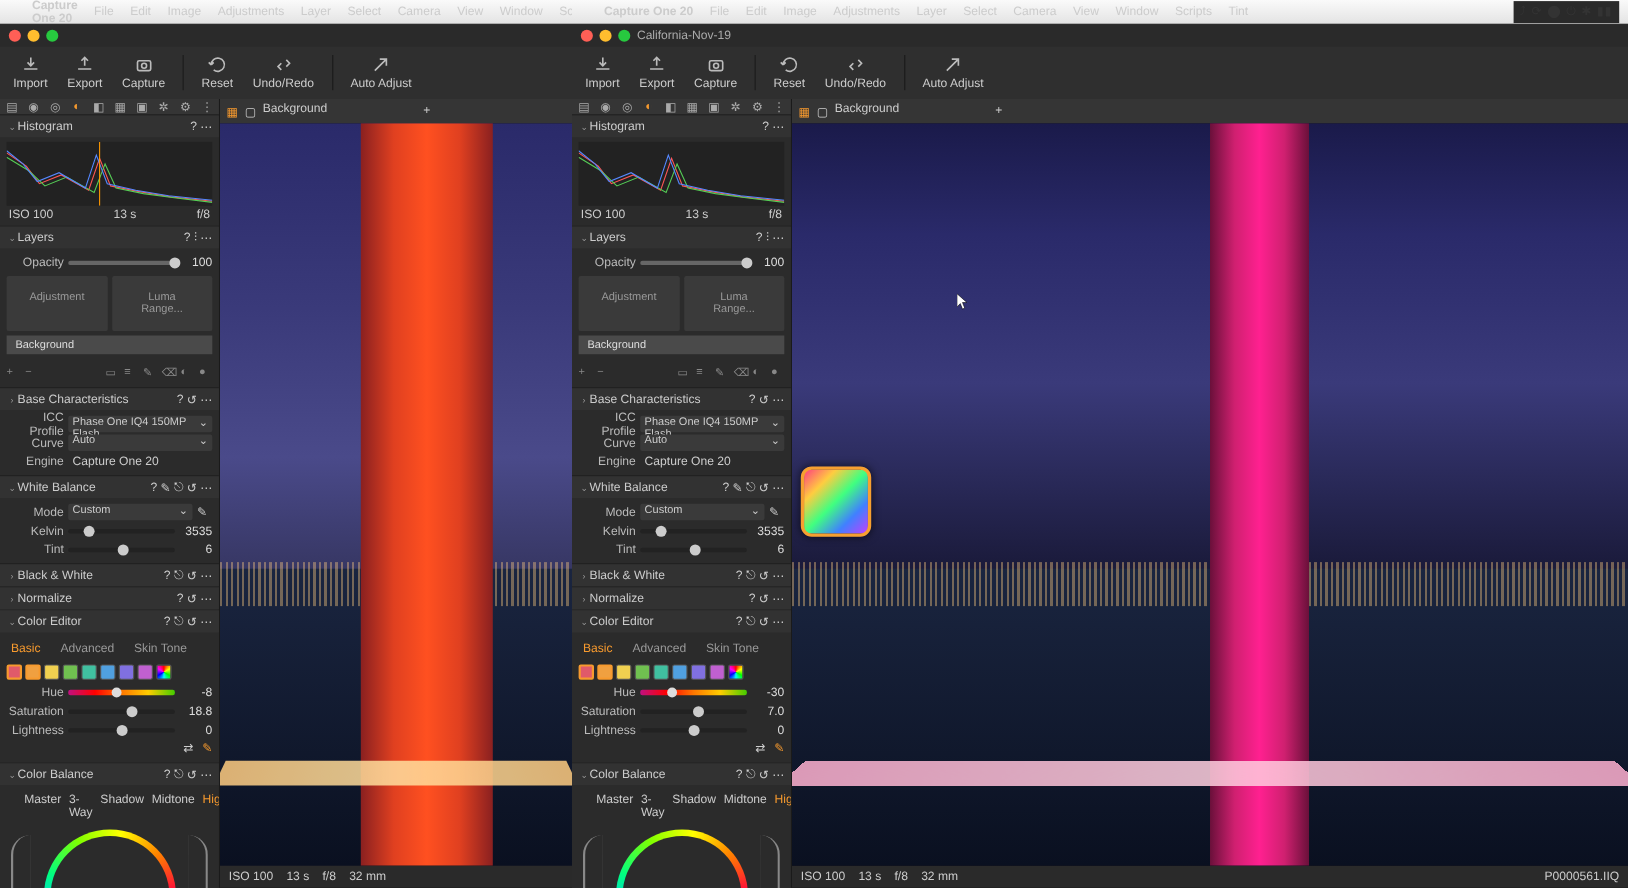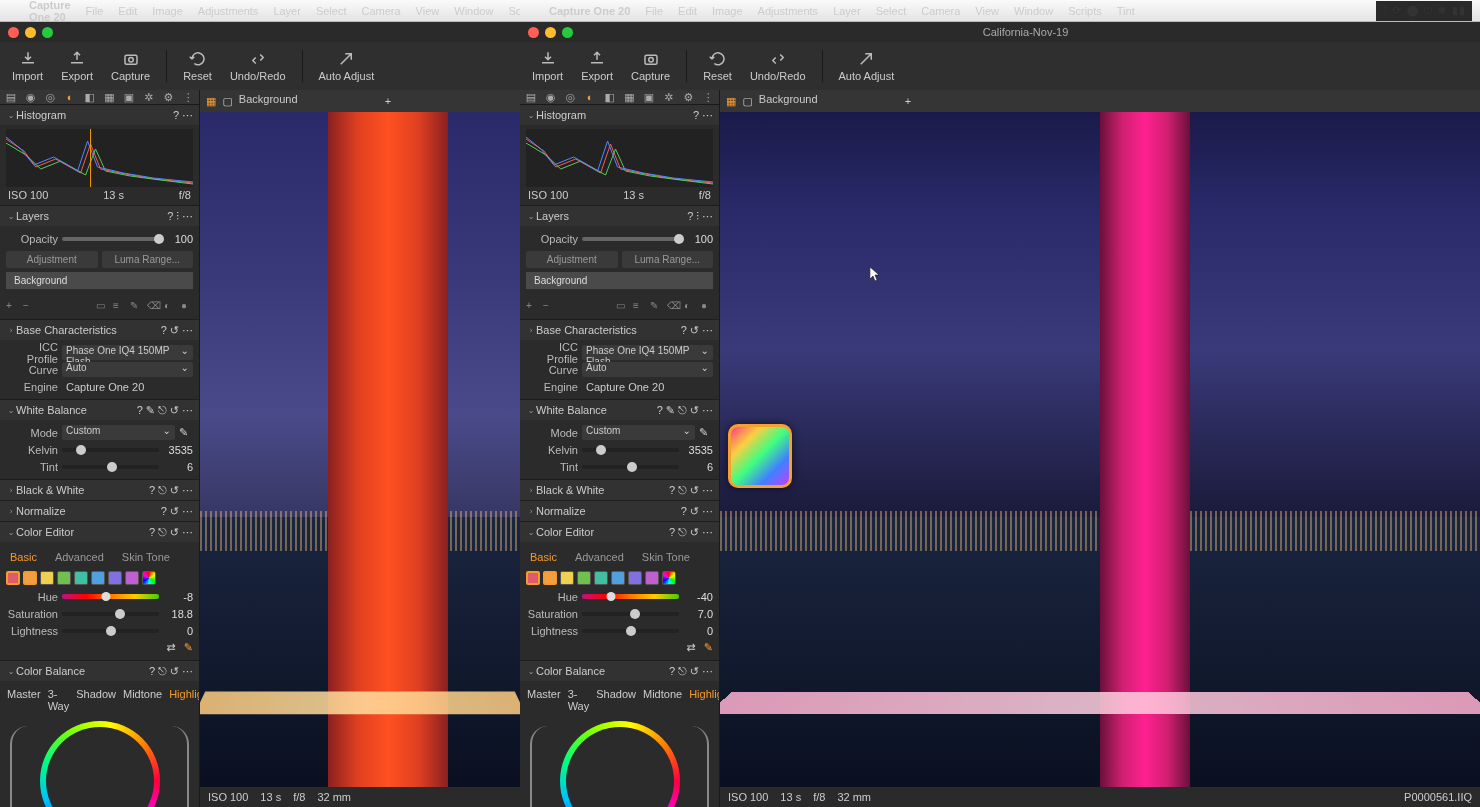--- a/index.html
+++ b/index.html
@@ -8,21 +8,21 @@
 .half.left{flex:0 0 520px}
 .menubar{height:22px;background:linear-gradient(#fafafa,#e4e4e4);display:flex;align-items:center;padding:0 8px;font-size:12px;color:#000;gap:3px;border-bottom:1px solid #bbb}
 .menubar .apple{font-size:14px}
 .menubar .app{font-weight:700}
 .menubar span{padding:0 6px}
 .menubar .spacer{flex:1}
 .menubar .status{font-size:11px;color:#333;letter-spacing:1px}
 .titlebar{height:20px;background:#2a2a2a;display:flex;align-items:center;padding:0 8px;gap:6px}
 .dot{width:11px;height:11px;border-radius:50%}
 .dot.r{background:#ff5f56}.dot.y{background:#ffbd2e}.dot.g{background:#27c93f}
-.titlebar .title{flex:1;text-align:center;font-size:11px;color:#aaa}
+.titlebar .title{flex:1;text-align:left;font-size:11px;color:#aaa}
 .toolbar{height:48px;background:#2f2f2f;display:flex;align-items:center;padding:0 8px;gap:10px}
 .tb-btn{display:flex;flex-direction:column;align-items:center;gap:2px;font-size:10px;color:#aaa;padding:2px 4px}
 .tb-btn svg{width:18px;height:18px;fill:#bbb;stroke:#bbb}
 .tb-sep{width:1px;height:32px;background:#1a1a1a;margin:0 2px}
 .content{flex:1;display:flex;min-height:0;background:#262626}
 .panel{width:200px;background:#2b2b2b;display:flex;flex-direction:column;overflow-y:auto;border-right:1px solid #1a1a1a}
 .tool-tabs{height:22px;background:#353535;display:flex;align-items:center;padding:0 4px;gap:6px;border-bottom:1px solid #1a1a1a}
 .tool-tabs span{width:14px;height:14px;display:flex;align-items:center;justify-content:center;font-size:11px;color:#aaa}
 .tool-tabs .active{color:#f79a2e}
 .section{border-bottom:1px solid #1e1e1e}
@@ -37,31 +37,31 @@
 .row{display:flex;align-items:center;height:17px;gap:4px}
 .row .lbl{width:52px;text-align:right;color:#bbb}
 .row .val{width:30px;text-align:right;color:#ddd}
 .row select,.row .sel{flex:1;background:#3a3a3a;border:none;color:#ccc;font-size:10px;height:15px;padding:0 4px;appearance:none;border-radius:2px;position:relative}
 .row .sel::after{content:"⌄";position:absolute;right:4px;top:0}
 .slider{flex:1;position:relative;height:4px;background:#222;border-radius:2px}
 .slider .fill{position:absolute;height:100%;background:#666;border-radius:2px}
 .slider .thumb{position:absolute;width:10px;height:10px;background:#ccc;border-radius:50%;top:-3px;transform:translateX(-50%)}
 .layer-entry{background:#4a4a4a;padding:3px 8px;margin:3px 0;font-size:10px;color:#ddd}
 .layer-btns{display:flex;gap:4px;margin:4px 0}
-.layer-btns .btn{flex:1;background:#3a3a3a;padding:3px;text-align:center;font-size:10px;color:#999;border-radius:2px}
+.layer-btns .btn{flex:1;background:#3a3a3a;padding:14px;text-align:center;font-size:10px;color:#999;border-radius:2px}
 .layer-tools{display:flex;gap:5px;padding:3px 0;margin-top:8px}
 .layer-tools span{width:12px;height:12px;font-size:10px;color:#888}
 .layer-tools .spacer{flex:1}
 .swatches{display:flex;gap:3px;margin:3px 0}
 .swatch{width:14px;height:14px;border-radius:2px;border:1px solid #555}
 .swatch.sel{border:2px solid #f79a2e}
 .ce-tabs{display:flex;gap:10px;margin:3px 0 6px;font-size:10px}
 .ce-tabs span{color:#999;padding:2px 4px}
 .ce-tabs .active{color:#f79a2e}
-.cb-tabs{display:flex;gap:7px;margin:3px 1px;font-size:10px;color:#bbb}
+.cb-tabs{display:flex;gap:7px;margin:3px 16px;font-size:10px;color:#bbb}
 .cb-tabs .active{color:#f79a2e}
 .wheel-wrap{display:flex;justify-content:center;padding:6px 0;position:relative}
 .wheel{width:120px;height:120px;border-radius:50%;background:conic-gradient(from 90deg,#ff0040,#ff00ff,#8000ff,#0040ff,#00c0ff,#00ff80,#80ff00,#ffff00,#ff8000,#ff0040);position:relative}
 .wheel::after{content:"";position:absolute;inset:6px;border-radius:50%;background:#2b2b2b}
 .wheel .center{position:absolute;width:8px;height:8px;border:1px solid #888;border-radius:50%;left:50%;top:50%;transform:translate(-50%,-50%)}
 .wheel-side{position:absolute;width:18px;height:110px;top:11px}
 .wheel-side.l{left:4px;border-left:2px solid #888;border-radius:60px 0 0 60px}
 .wheel-side.r{right:4px;border-right:2px solid #888;border-radius:0 60px 60px 0}
 .viewer{flex:1;background:#1a1a1a;display:flex;flex-direction:column;position:relative}
 .viewer-bar{height:22px;background:#353535;display:flex;align-items:center;padding:0 6px;gap:6px}
@@ -683,21 +683,21 @@
               <div class="swatch" style="background: rgb(80, 160, 224);"></div>
               <div class="swatch" style="background: rgb(128, 112, 224);"></div>
               <div class="swatch" style="background: rgb(192, 96, 208);"></div>
               <div class="swatch" style="background: conic-gradient(red, yellow, lime, cyan, blue, magenta, red);"></div>
             </div>
           <div class="row">
               <span class="lbl">Hue</span>
               <div class="hue-slider h1">
                 <div class="thumb" style="left:30%"></div>
               </div>
-              <span class="val">-40</span>
+              <span class="val">-30</span>
             </div>
           <div class="row">
               <span class="lbl">Saturation</span>
               <div class="slider">
                 <div class="thumb" style="left:55%"></div>
               </div>
               <span class="val">7.0</span>
             </div>
           <div class="row">
               <span class="lbl">Lightness</span>

